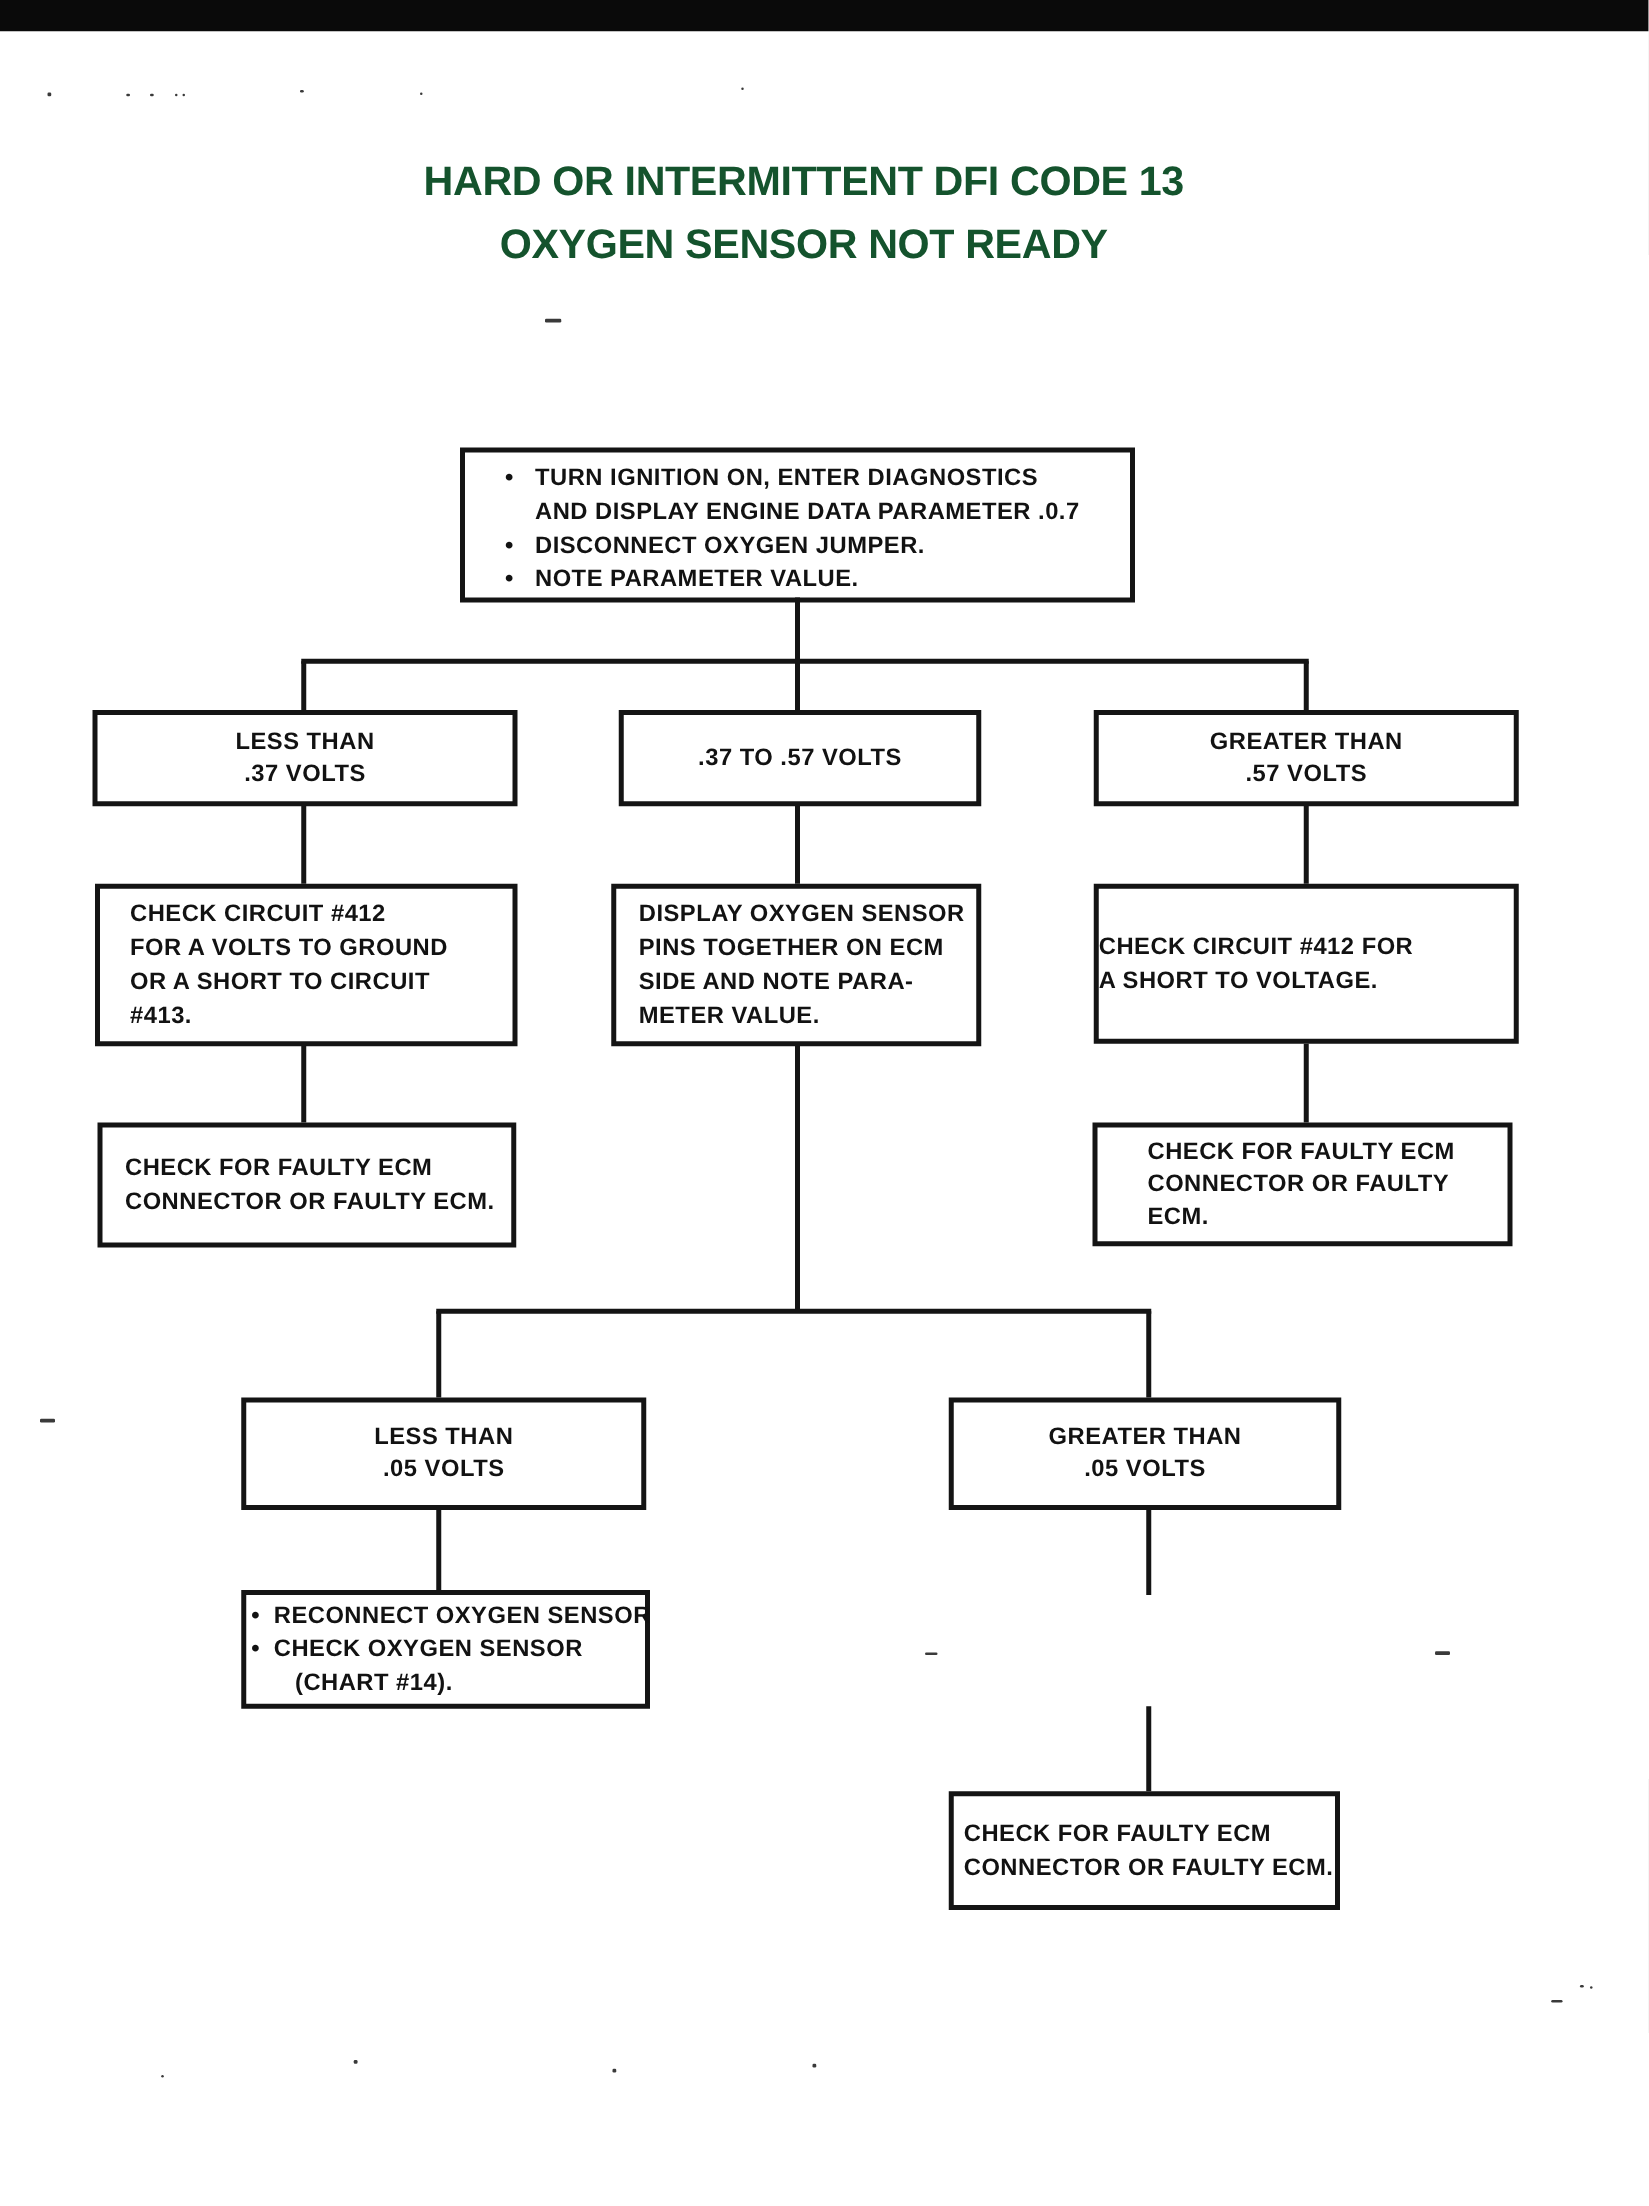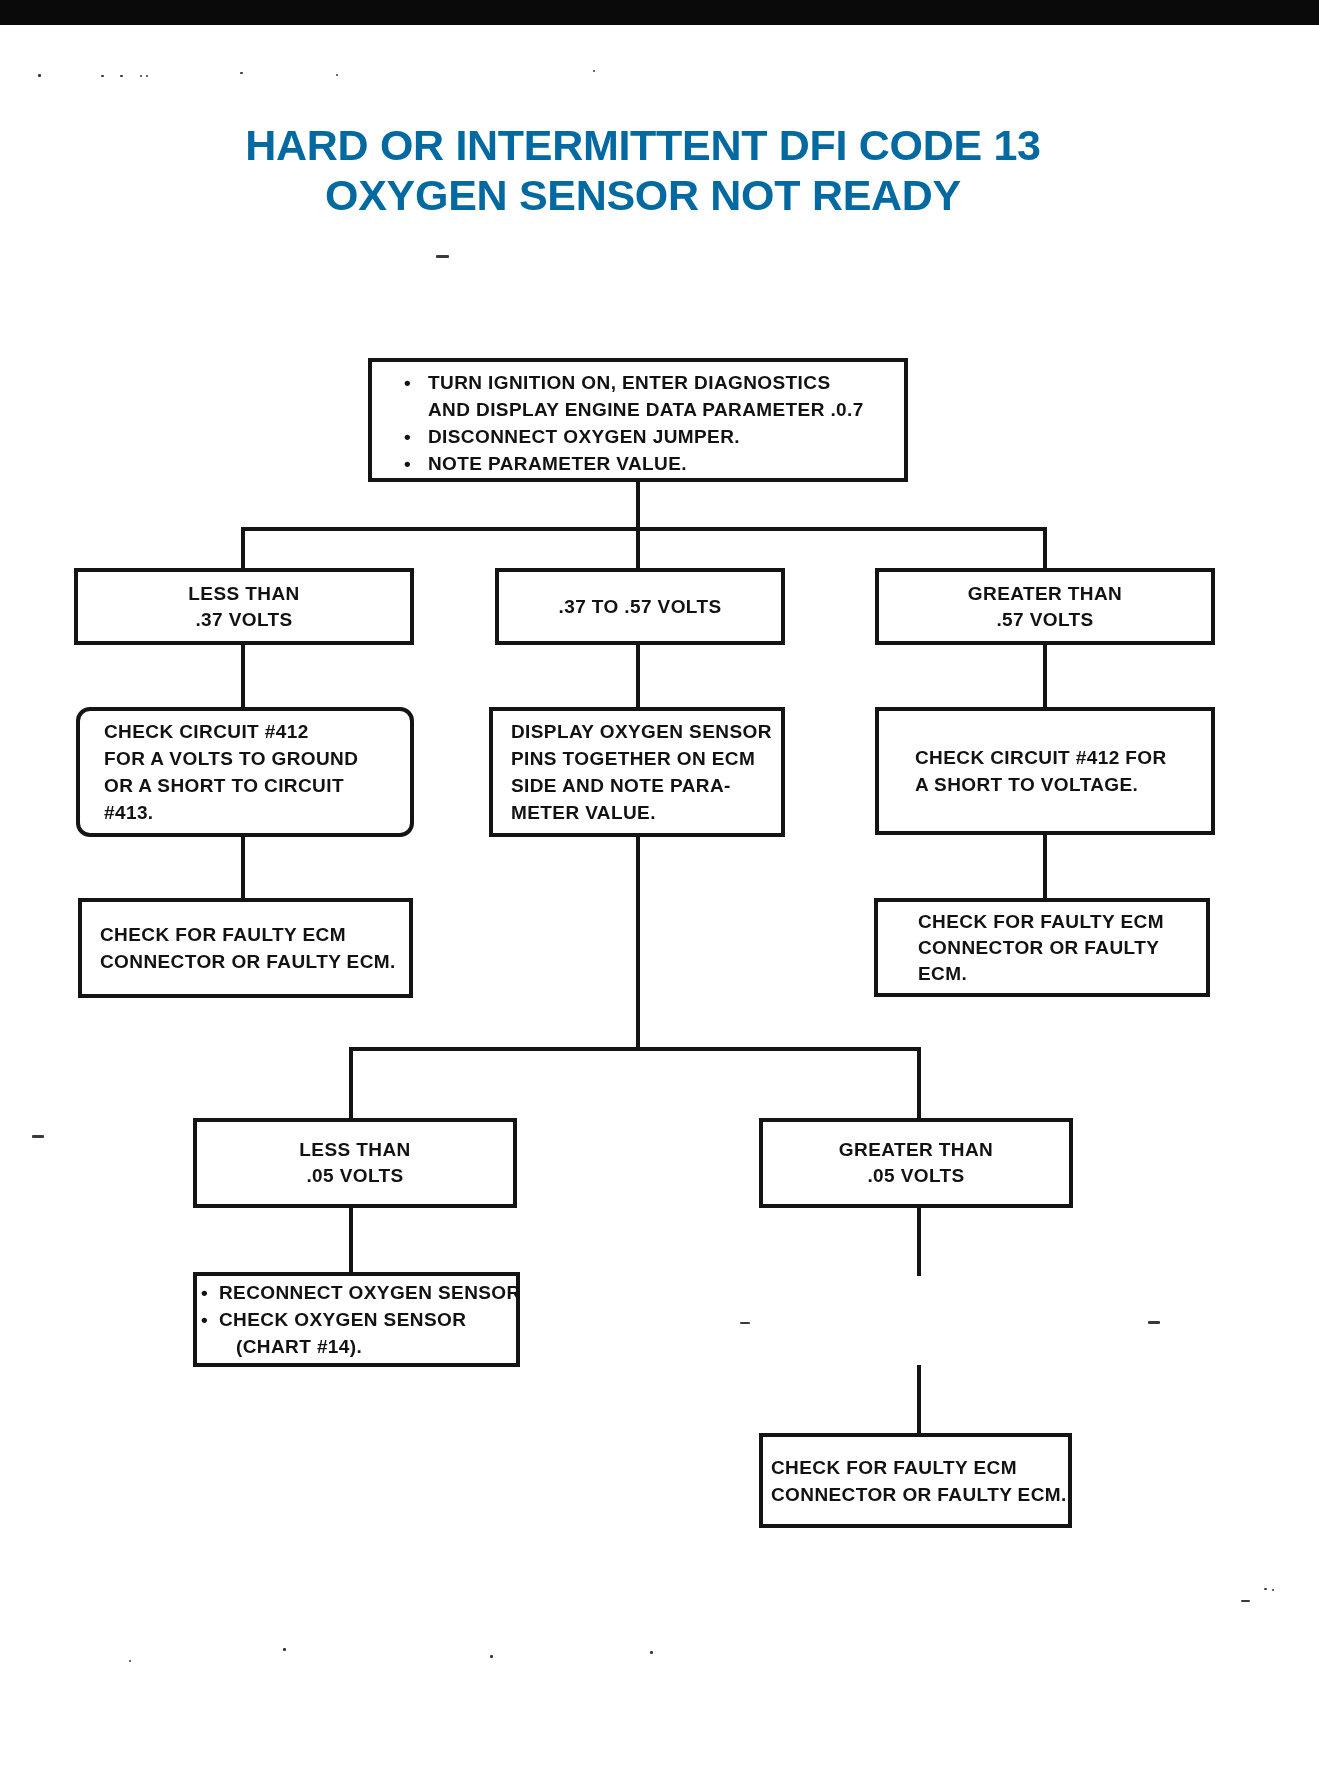--- a/index.html
+++ b/index.html
@@ -7,22 +7,22 @@
     position:relative;
     width:1319px;height:1765px;
     background:#ffffff;
     overflow:hidden;
     font-family:"Liberation Sans", sans-serif;
     color:#121212;
   }
   .topbar{position:absolute;left:0;top:0;width:1319px;height:25px;background:#0a0a0a;}
   .title{
     position:absolute;left:0;top:120px;width:1286px;
-    text-align:center;font-weight:700;font-size:43px;line-height:50px;
-    letter-spacing:-0.3px;color:#0369a1;
+    text-align:center;font-weight:700;font-size:33px;line-height:50px;
+    letter-spacing:-0.3px;color:#14532d;
   }
   .box{
     position:absolute;box-sizing:border-box;
     border:4px solid #141414;background:#ffffff;
     display:flex;flex-direction:column;
   }
   .center{align-items:center;justify-content:center;text-align:center;}
   .leftal{justify-content:center;align-items:flex-start;text-align:left;}
   .topal{justify-content:flex-start;align-items:flex-start;text-align:left;}
   .ln{white-space:nowrap;font-weight:700;font-size:19px;line-height:26px;letter-spacing:0.4px;}
@@ -80,33 +80,33 @@
   </div>
   <div class="box center" style="left:875px;top:568px;width:340px;height:77px;">
     <div class="ln">GREATER THAN</div>
     <div class="ln">.57 VOLTS</div>
   </div>
 
   <div class="vline" style="left:241px;top:643px;width:4px;height:66px;"></div>
   <div class="vline" style="left:636px;top:643px;width:4px;height:66px;"></div>
   <div class="vline" style="left:1043px;top:643px;width:4px;height:66px;"></div>
 
-  <div class="box leftal" style="left:76px;top:707px;width:338px;height:130px;padding-left:24px;border-radius:14px;">
+  <div class="box leftal" style="left:76px;top:707px;width:338px;height:130px;padding-left:24px;">
     <div class="ln ln27">CHECK CIRCUIT #412</div>
     <div class="ln ln27">FOR A VOLTS TO GROUND</div>
     <div class="ln ln27">OR A SHORT TO CIRCUIT</div>
     <div class="ln ln27">#413.</div>
   </div>
   <div class="box leftal" style="left:489px;top:707px;width:296px;height:130px;padding-left:18px;">
     <div class="ln ln27">DISPLAY OXYGEN SENSOR</div>
     <div class="ln ln27">PINS TOGETHER ON ECM</div>
     <div class="ln ln27">SIDE AND NOTE PARA-</div>
     <div class="ln ln27">METER VALUE.</div>
   </div>
-  <div class="box leftal" style="left:875px;top:707px;width:340px;height:128px;padding-left:36px;">
+  <div class="box leftal" style="left:875px;top:707px;width:340px;height:128px;">
     <div class="ln ln27">CHECK CIRCUIT #412 FOR</div>
     <div class="ln ln27">A SHORT TO VOLTAGE.</div>
   </div>
 
   <div class="vline" style="left:241px;top:835px;width:4px;height:67px;"></div>
   <div class="vline" style="left:1043px;top:835px;width:4px;height:67px;"></div>
   <div class="vline" style="left:636px;top:835px;width:4px;height:214px;"></div>
 
   <div class="box leftal" style="left:78px;top:898px;width:335px;height:100px;padding-left:18px;">
     <div class="ln ln27">CHECK FOR FAULTY ECM</div>

